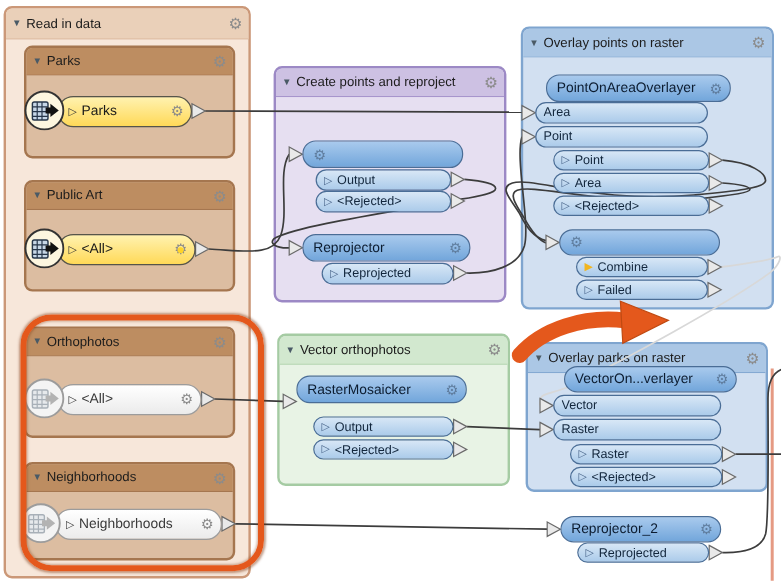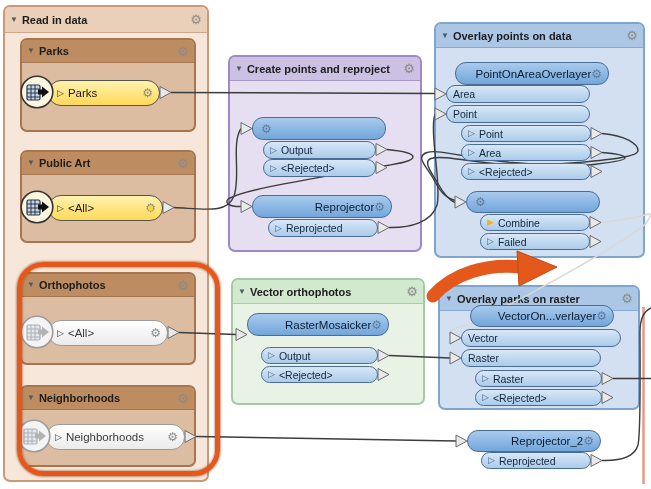--- a/index.html
+++ b/index.html
@@ -3,21 +3,21 @@
 <meta charset="utf-8">
 <style>
   html,body{margin:0;padding:0;}
   body{font-family:"Liberation Sans",sans-serif;background:#fff;}
   #canvas{position:relative;width:651px;height:489px;background:#ffffff;overflow:hidden;}
 
   
   .bm{position:absolute;border-radius:7px;box-sizing:border-box;z-index:1;}
   .bm .bmh{position:absolute;top:0;left:0;right:0;display:flex;align-items:center;gap:4px;
            padding:0 5px;box-sizing:border-box;border-radius:5px 5px 0 0;}
-  .bm .bmt{flex:1;font-size:11px;font-weight:700;color:#1c1c1c;white-space:nowrap;overflow:hidden;}
+  .bm .bmt{flex:1;font-size:11px;font-weight:400;color:#1c1c1c;white-space:nowrap;overflow:hidden;}
   .bm .tri{font-size:8px;color:#4a5a66;line-height:1;}
   .bm .gear{font-size:13px;color:#8b8b8b;line-height:1;}
   .bm-read   {border:2px solid #cb9878;background:#f7e7da;z-index:1;}
   .bm-read   .bmh{height:26px;background:#ead0b9;border-bottom:1px solid #cfa789;}
   .bm-sub    {border:2px solid #a5764f;background:#dcbda1;z-index:2;}
   .bm-sub    .bmh{height:23px;background:#bd8d61;border-bottom:1px solid #a5764f;}
   .bm-purple {border:2px solid #9c89c5;background:#e6dff1;z-index:1;}
   .bm-purple .bmh{height:24px;background:#cdc1e3;border-bottom:1px solid #a795cc;}
   .bm-blue   {border:2px solid #7fa5cf;background:#d2e0f1;z-index:1;}
   .bm-blue   .bmh{height:24px;background:#abc7e5;border-bottom:1px solid #84a9d2;}
@@ -28,21 +28,21 @@
   #wires{position:absolute;left:0;top:0;z-index:4;pointer-events:none;}
   .wire{fill:none;stroke:#3c3c3c;stroke-width:1.4;}
   .wire-light{fill:none;stroke:#d8d8d8;stroke-width:1.5;}
   .parrow{fill:#e9e9e9;stroke:#6a6a6a;stroke-width:1;}
   .clipline{stroke:#e59a83;stroke-width:2.5;fill:none;}
 
   
   .tmain,.port,.rpill{position:absolute;display:flex;align-items:center;box-sizing:border-box;z-index:6;}
   .tmain{height:23px;padding:0 6px 0 8px;border:1.3px solid #4a6d96;border-radius:11px;
          background:linear-gradient(#a9caed,#72a6db);}
-  .tlbl{flex:1;font-size:11.5px;color:#0c1c30;white-space:nowrap;overflow:hidden;text-align:right;}
+  .tlbl{flex:1;font-size:11.5px;color:#0c1c30;white-space:nowrap;overflow:hidden;}
   .ngear{font-size:12px;color:#5d7globe9;color:#5f7d9e;line-height:1;}
   .port{height:18px;padding:0 5px 0 6px;border:1.2px solid #4a6d96;border-radius:9px;
         background:linear-gradient(#d8e7f6,#abcbea);}
   .plbl{flex:1;font-size:10.5px;color:#12263c;white-space:nowrap;overflow:hidden;}
   .ptri{font-size:9px;color:#49658a;margin-right:4px;line-height:1;}
   .ptri.solid{color:#f2b51e;}
   .rpill{height:26px;padding:0 6px 0 8px;border-radius:13px;}
   .rpill .rlbl{flex:1;font-size:11.5px;color:#191919;white-space:nowrap;}
   .rpill .ptri{color:#333;}
   .rpill-yellow{background:linear-gradient(#fff2b0,#ffd958);border:1.4px solid #56554a;}
@@ -108,21 +108,21 @@
     <div class="bmh">
       <span class="tri">▼</span>
       <span class="bmt">Create points and reproject</span>
       <span class="gear">⚙</span>
     </div>
   </div>
 
   <div class="bm bm-blue" style="left:434px;top:22px;width:211px;height:236px">
     <div class="bmh">
       <span class="tri">▼</span>
-      <span class="bmt">Overlay points on data</span>
+      <span class="bmt">Overlay points on raster</span>
       <span class="gear">⚙</span>
     </div>
   </div>
 
   <div class="bm bm-green" style="left:231px;top:278px;width:194px;height:127px">
     <div class="bmh">
       <span class="tri">▼</span>
       <span class="bmt">Vector orthophotos</span>
       <span class="gear">⚙</span>
     </div>
@@ -297,21 +297,21 @@
   </div>
   <div class="port" style="left:261px;top:366px;width:117px;height:17px">
     <span class="ptri">▷</span>
     <span class="plbl">&lt;Rejected&gt;</span>
   </div>
 
   <div class="tmain" style="left:470px;top:305px;width:144px;height:22px">
     <span class="tlbl">VectorOn...verlayer</span>
     <span class="ngear">⚙</span>
   </div>
-  <div class="port" style="left:461px;top:329px;width:160px">
+  <div class="port" style="left:461px;top:329px;width:140px">
     <span class="plbl">Vector</span>
   </div>
   <div class="port" style="left:461px;top:349px;width:140px">
     <span class="plbl">Raster</span>
   </div>
   <div class="port" style="left:475px;top:370px;width:127px;height:17px">
     <span class="ptri">▷</span>
     <span class="plbl">Raster</span>
   </div>
   <div class="port" style="left:475px;top:389px;width:127px;height:17px">

